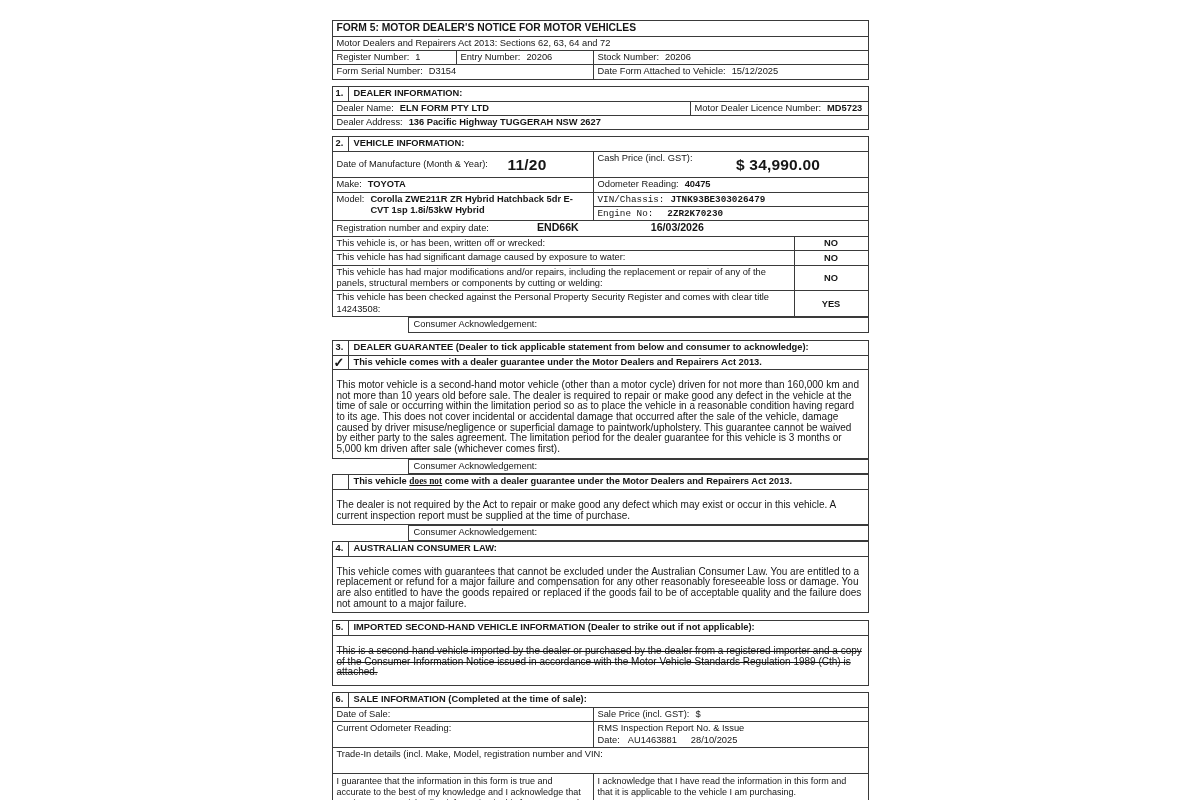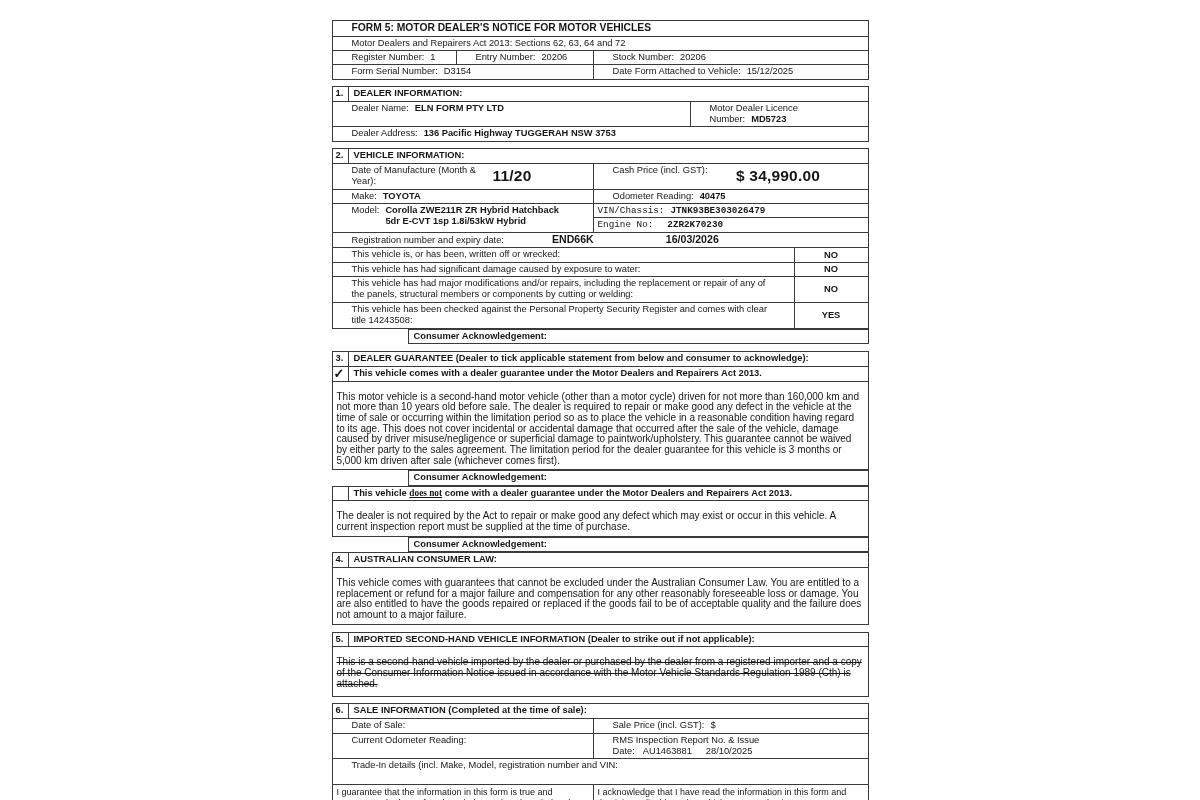--- a/index.html
+++ b/index.html
@@ -6,21 +6,21 @@
   html,body { margin:0; padding:0; }
   body {
     width:1200px; height:800px; background:#ffffff;
     font-family:"Liberation Sans", sans-serif; color:#161616;
     -webkit-font-smoothing:antialiased;
   }
   .page { width:537px; margin:0 auto; padding-top:20px; }
   .tbl { border:1px solid #3a3a3a; background:#fff; }
   .row { display:flex; align-items:stretch; border-top:1px solid #3a3a3a; }
   .tbl > :first-child { border-top:0; }
-  .cell { padding:1px 19px; font-size:9.3px; line-height:11.4px; }
+  .cell { padding:1px 4px; font-size:9.3px; line-height:11.4px; }
   .cell + .cell { border-left:1px solid #3a3a3a; }
   .titlecell { font-weight:bold; font-size:10.3px; line-height:12.5px; }
   .it { }
   .valr { margin-left:6px; }
   .val { margin-left:6px; font-weight:bold; }
   .sec-head { display:flex; border-top:1px solid #3a3a3a; }
   .num { flex:0 0 16px; padding:1px 3px; font-weight:bold; font-size:9.3px; line-height:11.8px; border-right:1px solid #3a3a3a; }
   .sec-title { flex:1; padding:1px 5px; font-weight:bold; font-size:9.3px; line-height:11.8px; }
   .c-left { flex:0 0 260px; } .c-right { flex:1; }
   .c3a { flex:0 0 123px; } .c3b { flex:0 0 137px; } .c3c { flex:1; }
@@ -28,21 +28,21 @@
   .manuf-cell { display:flex; align-items:center; }
   .manuf-cell .big { margin-left:auto; margin-right:42px; }
   .cash-cell { display:flex; }
   .cash-cell .big { margin:auto; }
   .rightcol { flex:1; display:flex; flex-direction:column; padding:0;font-family:Liberation Mono, monospace; }
   .sub { padding:1px 4px; font-size:9.3px; line-height:11.4px; flex:1; }
   .sub + .sub { border-top:1px solid #3a3a3a; }
   .anscol { flex:0 0 74px; display:flex; align-items:center; justify-content:center;
             font-weight:bold; font-size:9.3px; border-left:1px solid #3a3a3a; }
   .qcell { flex:1; }
-  .ack { margin-left:76px; border:1px solid #3a3a3a; font-weight:bold; font-size:9.3px;
+  .ack { margin-left:76px; border:1px solid #3a3a3a; font-weight:normal; font-size:9.3px;
          padding:1px 5px; line-height:11.6px; background:#fff; }
   .para { padding:2px 4px 3px; font-size:10px; line-height:10.65px;margin-top:8px; }
   .tickcell { flex:0 0 16px; border-right:1px solid #3a3a3a; position:relative; }
   .tickmark { position:absolute; left:1px; top:-1px; font-size:13px; font-weight:bold; }
   .stmt { flex:1; padding:1px 5px; font-size:9.3px; line-height:11.6px; font-weight:bold; }
   .ul { text-decoration:underline;font-family:Liberation Serif, serif; }
   .strike { text-decoration:line-through; }
   .gap6 { height:6px; } .gap7 { height:7px; }
   .rego-val { font-weight:bold; font-size:10.6px; margin-left:48px; }
   .rego-exp { font-weight:bold; font-size:10.6px; margin-left:72px; }
@@ -79,21 +79,21 @@
   <div class="tbl">
     <div class="sec-head">
       <div class="num">1.</div>
       <div class="sec-title">DEALER INFORMATION:</div>
     </div>
     <div class="row">
       <div class="cell" style="flex:0 0 357px"><span>Dealer Name:</span><span class="val">ELN FORM PTY LTD</span></div>
       <div class="cell" style="flex:1"><span>Motor Dealer Licence Number:</span><span class="val">MD5723</span></div>
     </div>
     <div class="row">
-      <div class="cell" style="flex:1"><span>Dealer Address:</span><span class="val">136 Pacific Highway TUGGERAH NSW 3753</span></div>
+      <div class="cell" style="flex:1"><span>Dealer Address:</span><span class="val">136 Pacific Highway TUGGERAH NSW 2627</span></div>
     </div>
   </div>
 
   <div class="gap6"></div>
 
   <div class="tbl">
     <div class="sec-head">
       <div class="num">2.</div>
       <div class="sec-title">VEHICLE INFORMATION:</div>
     </div>

